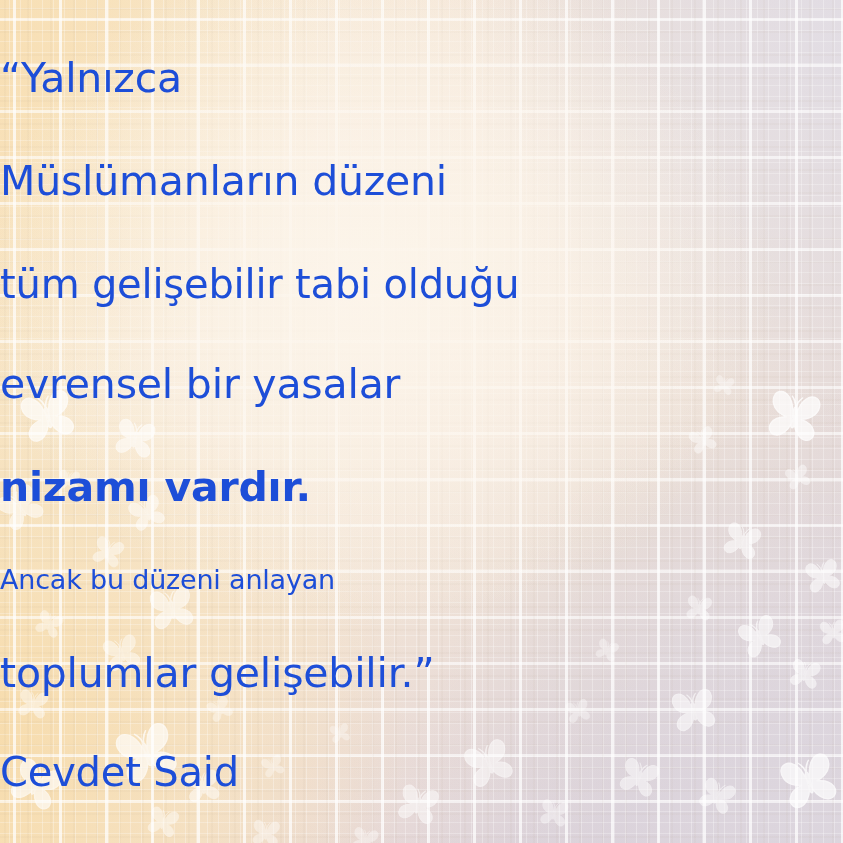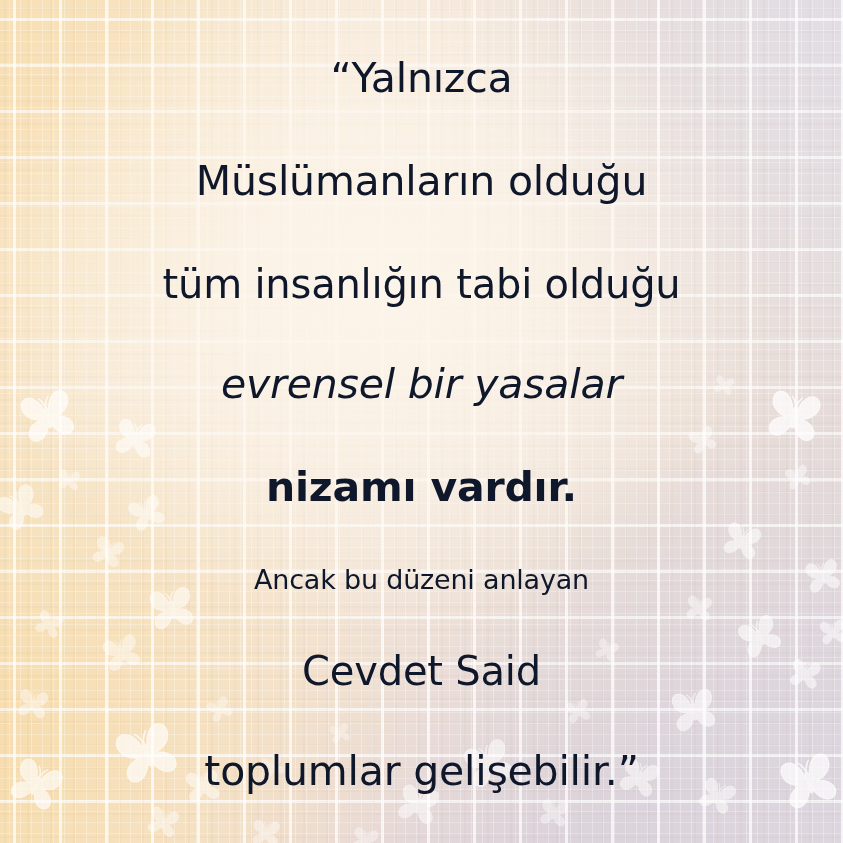--- a/index.html
+++ b/index.html
@@ -140,33 +140,33 @@
     inset: 0;
     display: flex;
     flex-direction: column;
     align-items: center;
     justify-content: flex-start;
     padding-top: 40px;
     box-sizing: border-box;
   }
   .q-line {
     width: 100%;
-    text-align: center;
-    color: #0f172a;
+    text-align: left;
+    color: #1d4ed8;
     font-family: "DejaVu Sans", sans-serif;
     font-size: 41px;
     font-weight: 400;
     letter-spacing: -0.2px;
     line-height: 1;
     white-space: nowrap;
   }
   .q-line.l1 { margin-top: 18px; }
   .q-line.l2 { margin-top: 62px; }
   .q-line.l3 { margin-top: 62px; font-size: 40px; }
-  .q-line.l4 { margin-top: 60px; font-style: italic; }
+  .q-line.l4 { margin-top: 60px; }
   .q-line.l5 { margin-top: 62px; font-weight: bold; }
   .q-line.l6 { margin-top: 58px; font-size: 27px; }
   .q-line.l7 { margin-top: 60px; }
   .q-line.l8 { margin-top: 58px; font-size: 40px; }
 </style>
 </head>
 <body>
 
 <div id="quote-card">
 
@@ -291,22 +291,22 @@
       <svg viewBox="0 0 100 96" width="22" height="21" style="position: absolute; left: 262px; top: 756px; opacity: 0.4; transform: rotate(-18deg);">
         <path d="M50,52 C48,44 46,36 44,30 C40,14 28,2 17,4 C6,6 2,18 7,30 C11,41 24,48 36,50 C24,52 12,58 8,68 C4,79 11,89 22,88 C33,87 43,75 47,62 C48,58 49,55 50,52 Z M50,52 C52,44 54,36 56,30 C60,14 72,2 83,4 C94,6 98,18 93,30 C89,41 76,48 64,50 C76,52 88,58 92,68 C96,79 89,89 78,88 C67,87 57,75 53,62 C52,58 51,55 50,52 Z M50,28 C52,28 53,32 53,40 L53,60 C53,66 52,69 50,69 C48,69 47,66 47,60 L47,40 C47,32 48,28 50,28 Z M49,27 C49,22 45,14 40,9 M51,27 C51,22 55,14 60,9" fill="#FFFFFF" stroke="#FFFFFF" stroke-width="2.5" stroke-linecap="round" fill-opacity="0.88"></path>
       </svg>
       <svg viewBox="0 0 100 96" width="26" height="25" style="position: absolute; left: 352px; top: 828px; opacity: 0.42; transform: rotate(12deg);">
         <path d="M50,52 C48,44 46,36 44,30 C40,14 28,2 17,4 C6,6 2,18 7,30 C11,41 24,48 36,50 C24,52 12,58 8,68 C4,79 11,89 22,88 C33,87 43,75 47,62 C48,58 49,55 50,52 Z M50,52 C52,44 54,36 56,30 C60,14 72,2 83,4 C94,6 98,18 93,30 C89,41 76,48 64,50 C76,52 88,58 92,68 C96,79 89,89 78,88 C67,87 57,75 53,62 C52,58 51,55 50,52 Z M50,28 C52,28 53,32 53,40 L53,60 C53,66 52,69 50,69 C48,69 47,66 47,60 L47,40 C47,32 48,28 50,28 Z M49,27 C49,22 45,14 40,9 M51,27 C51,22 55,14 60,9" fill="#FFFFFF" stroke="#FFFFFF" stroke-width="2.5" stroke-linecap="round" fill-opacity="0.88"></path>
       </svg>
     </div>
 
   <div class="quote-text">
     <div class="q-line l1">“Yalnızca</div>
-    <div class="q-line l2">Müslümanların olduğu</div>
-    <div class="q-line l3">tüm insanlığın tabi olduğu</div>
+    <div class="q-line l2">Müslümanların düzeni</div>
+    <div class="q-line l3">tüm gelişebilir tabi olduğu</div>
     <div class="q-line l4">evrensel bir yasalar</div>
     <div class="q-line l5">nizamı vardır.</div>
     <div class="q-line l6">Ancak bu düzeni anlayan</div>
+    <div class="q-line l7">toplumlar gelişebilir.”</div>
     <div class="q-line l8">Cevdet Said</div>
-    <div class="q-line l7">toplumlar gelişebilir.”</div>
   </div>
 
 </div>
 
 </body></html>

